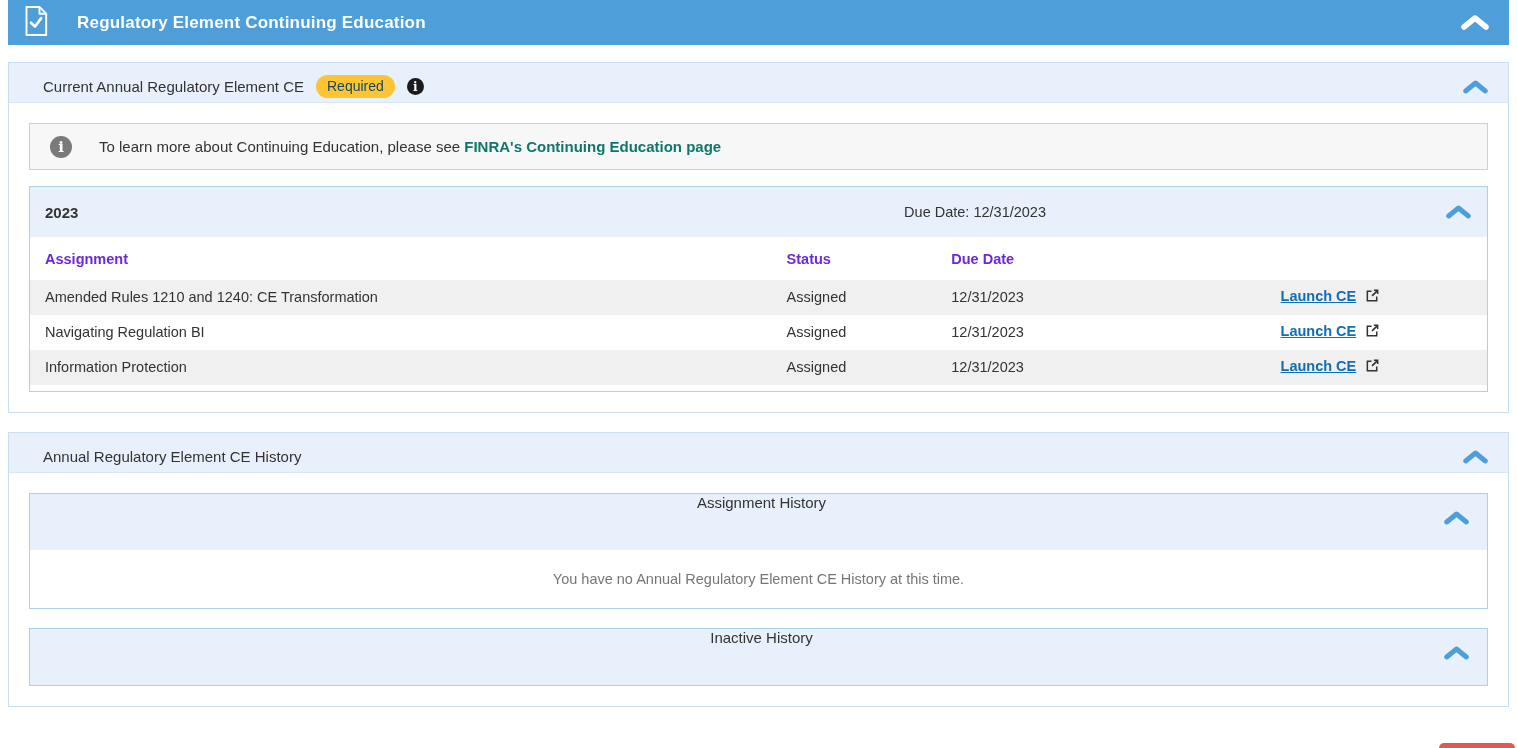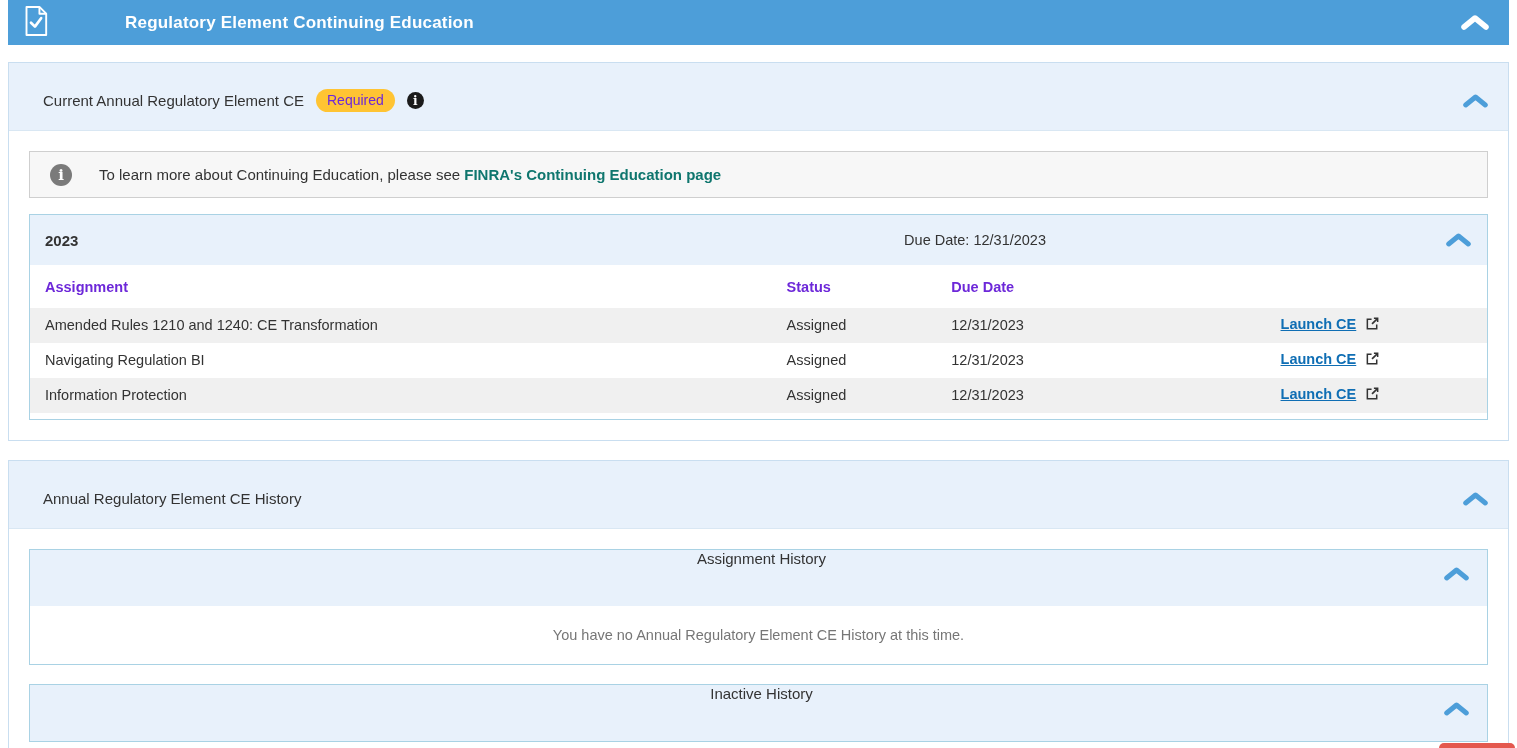--- a/index.html
+++ b/index.html
@@ -7,41 +7,41 @@
   body {
     width: 1517px; height: 748px; overflow: hidden; position: relative;
     background: #ffffff; color: #333333;
     font-family: "Liberation Sans", "DejaVu Sans", sans-serif;
     font-size: 14px;
   }
 
   
   .topbar {
     margin: 0 8px; height: 45px; background: #4D9ED9;
-    display: flex; align-items: center; padding: 0 20px 0 14px; gap: 48px;
+    display: flex; align-items: center; padding: 0 20px 0 14px;
   }
   .topbar-title { color: #fff; font-weight: bold; font-size: 17px; margin-left: 28px; letter-spacing: .2px; }
   .chev { display: inline-flex; align-items: center; cursor: pointer; }
   .chev.right { margin-left: auto; }
   .chev svg { display: block; }
 
   
   .panel { margin: 0 8px; border: 1px solid #C9DEF0; background: #fff; }
   .panel-1 { margin-top: 17px; }
   .panel-2 { margin-top: 19px; }
   .panel-header {
-    background: #E8F1FB; height: 68px; display: flex; align-items: center;
+    background: #E8F1FB; height: 40px; display: flex; align-items: center;
     padding: 8px 20px 0 34px; border-bottom: 1px solid #D9E7F3; font-size: 15px;
     cursor: pointer;
   }
   .panel-body { padding: 20px; }
 
   
   .badge {
-    background: #FFC433; color: #6d28d9; border-radius: 12px;
+    background: #FFC433; color: #0c4a6e; border-radius: 12px;
     padding: 3px 11px 4px; font-size: 14px; margin-left: 12px; white-space: nowrap; text-align: center;
   }
   .i-circle {
     display: inline-flex; align-items: center; justify-content: center;
     border-radius: 50%; color: #fff; font-weight: bold;
     font-family: "DejaVu Serif", "Liberation Serif", serif;
   }
   .i-black { width: 17px; height: 17px; background: #1b1b1b; font-size: 12px; margin-left: 12px; }
   .i-gray  { width: 22px; height: 22px; background: #7a7a7a; font-size: 15px; flex: 0 0 auto; }
 

